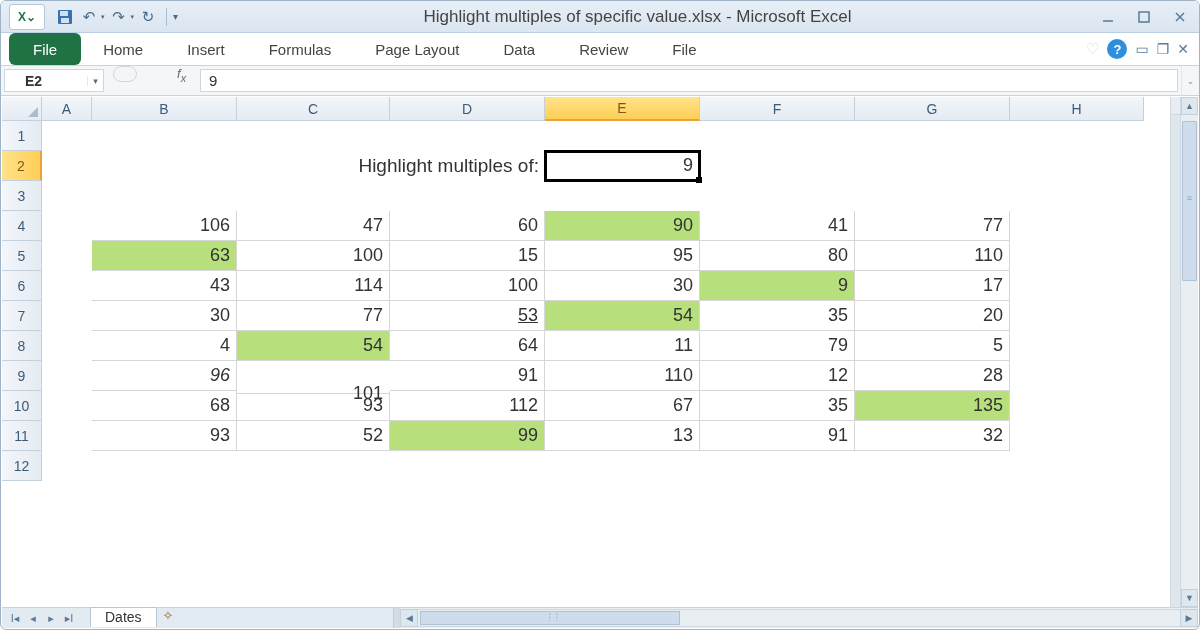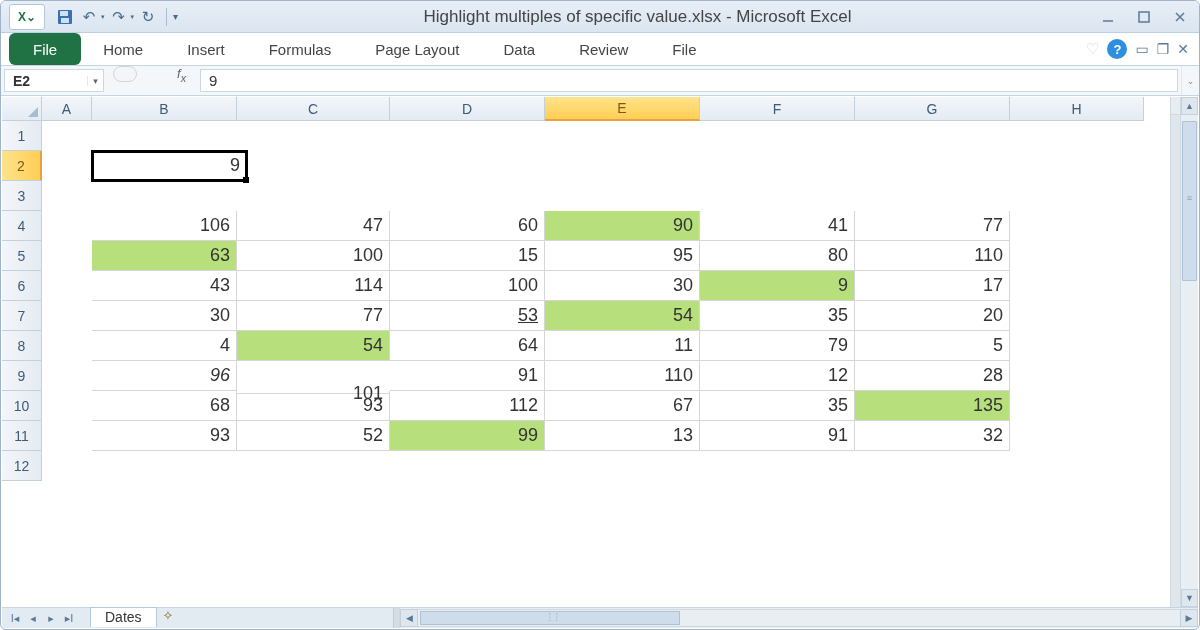--- a/index.html
+++ b/index.html
@@ -26,21 +26,21 @@
   .file-tab { background: #207245; color: #fff; padding: 0 24px; display: flex; align-items: center; font-size: 15px; border-radius: 6px; }
   .rtab { padding: 0 22px; display: flex; align-items: center; font-size: 15px; color: #444; }
   .ribbon-right { margin-left: auto; display: flex; align-items: center; gap: 8px; padding-right: 10px; }
   .help { width: 20px; height: 20px; border-radius: 50%; background: #2d8fdd; color: #fff; display: flex; align-items: center; justify-content: center; font-size: 13px; font-weight: bold; }
   .heart { color:#c9d6e3; font-size:15px;}
   .mini { color:#5a7a99; font-size:14px;}
 
   
   .fbar { height: 30px; display: flex; align-items: stretch; border-bottom: 1px solid #c7d5e3; background:#f4f7fa; }
   .namebox { width: 100px; border-right: 1px solid #c7d5e3; display: flex; align-items: center; background:#fff; margin:3px; border:1px solid #ccd7e1;}
-  .namebox-val { flex:1; padding:0 8px; font-size:14px; font-weight:bold; color:#333;}
+  .namebox-val { flex:1; padding:0 8px; font-size:14px; font-weight:bold; color:#333;margin-left:12px;}
   .namebox-drop { width:16px; text-align:center; font-size:9px; color:#666; border-left:1px solid #e2e8ee;}
   .fxwrap { display:flex; align-items:flex-start; padding:0 6px;}
   .fx-oval { width:24px;height:16px;border:1px solid #ccd7e1;border-radius:8px;margin-right:40px;background:#f5f5f5;}
   .fx-label { font-style:italic; font-size:13px; color:#666; margin-right:8px;}
   .formula-input { flex:1; margin:3px 3px 3px 0; border:1px solid #ccd7e1; background:#fff; display:flex; align-items:center; padding:0 8px; font-size:15px; color:#333;}
   .fexp { width:18px; display:flex;align-items:center;justify-content:center; border-left:1px solid #e2e8ee; font-size:9px;color:#888;}
 
   
   .gridwrap { position: absolute; top: 96px; left: 1px; right: 1px; bottom: 22px; display:flex; }
   .sheet { flex:1; position:relative; overflow:hidden; background:#fff;}
@@ -192,20 +192,21 @@
             <div class="cell noborder" style="width: 145px;"></div>
             <div class="cell noborder" style="width: 153px;"></div>
             <div class="cell noborder" style="width: 155px;"></div>
             <div class="cell noborder" style="width: 155px;"></div>
             <div class="cell noborder" style="width: 155px;"></div>
             <div class="cell noborder" style="width: 155px;"></div>
             <div class="cell noborder" style="width: 134px;"></div>
           </div>
           <div class="row">
             <div class="cell noborder" style="width: 50px;"></div>
+            <div class="cell lbl" style="width: 453px;">Highlight multiples of:</div>
             <div class="cell r active" style="width: 155px;">9</div>
             <div class="cell noborder" style="width: 155px;"></div>
             <div class="cell noborder" style="width: 155px;"></div>
             <div class="cell noborder" style="width: 134px;"></div>
           </div>
           <div class="row">
             <div class="cell noborder" style="width: 50px;"></div>
             <div class="cell noborder" style="width: 145px;"></div>
             <div class="cell noborder" style="width: 153px;"></div>
             <div class="cell noborder" style="width: 155px;"></div>

